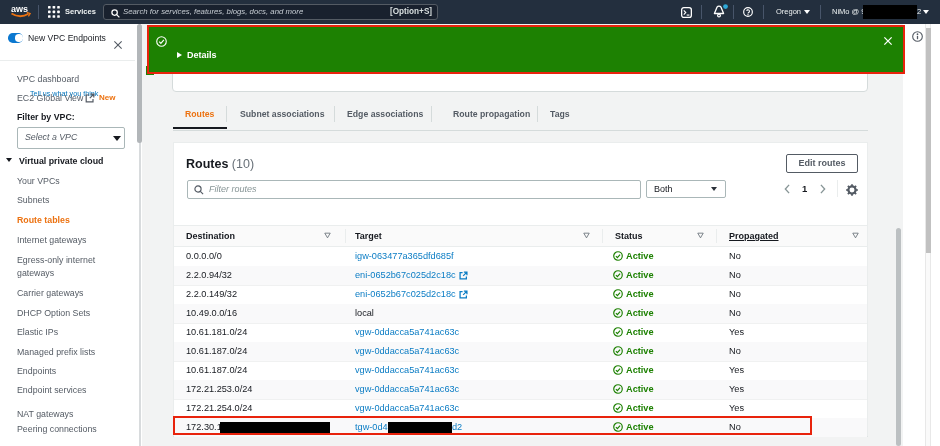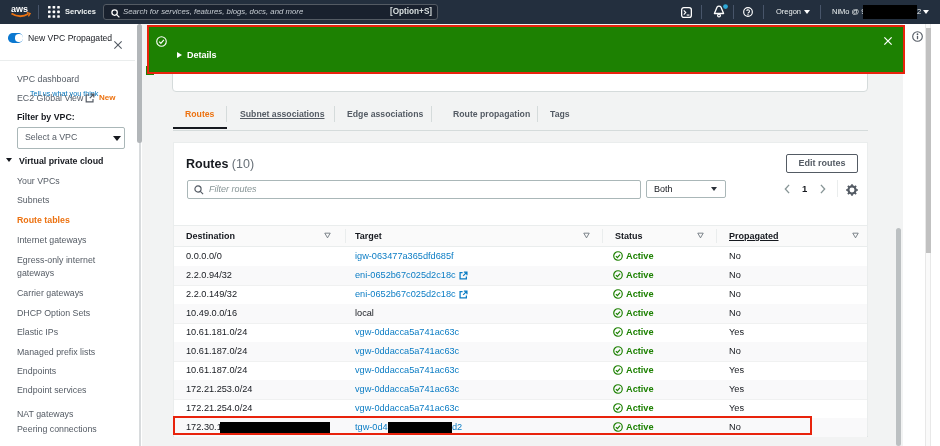--- a/index.html
+++ b/index.html
@@ -83,36 +83,36 @@
   <div class="abs" style="left:862.5px; top:5px; width:54.5px; height:14px; background:#000;"></div>
   <div class="navtxt" style="left:917px;">2</div>
   <div class="abs" style="left:923px; top:9.5px; width:0; height:0; border-left:3.5px solid transparent; border-right:3.5px solid transparent; border-top:4.5px solid #fff;"></div>
 </div>
 
 <div id="main"></div>
 
 <div id="sidebar">
   <div class="abs" style="left:7.5px; top:9px; width:15.5px; height:9.5px; border-radius:4.75px; background:#0b78d0;"></div>
   <div class="abs" style="left:15.3px; top:10px; width:7.5px; height:7.5px; border-radius:50%; background:#fff;"></div>
-  <div class="abs" style="left:28px; top:8px; height:12px; line-height:12px; font-size:8.6px; color:#16191f; white-space:nowrap;">New VPC Propagated</div>
+  <div class="abs" style="left:28px; top:8px; height:12px; line-height:12px; font-size:8.6px; color:#16191f; white-space:nowrap;">New VPC Endpoints</div>
   <svg class="abs" style="left:113px; top:16px;" width="10" height="10" viewBox="0 0 11 11">
     <path d="M1.5 1.5 L9.5 9.5 M9.5 1.5 L1.5 9.5" stroke="#545b64" stroke-width="1.2"></path>
   </svg>
   <div class="abs" style="left:30px; top:21px; height:9px; line-height:9px; font-size:7.2px; color:#0073bb; white-space:nowrap;margin-top:44px;">Tell us what you think</div>
   <div class="abs" style="left:0; top:36px; width:136px; height:1px; background:#eaeded;"></div>
   <div class="side-item" style="top:49px;">VPC dashboard</div>
   <div class="side-item" style="top:68px;">EC2 Global View</div>
   <svg class="abs" style="left:85px; top:69px;" width="10" height="10" viewBox="0 0 10 10">
     <path d="M4 2 H1.2 V8.8 H8 V6" stroke="#545b64" stroke-width="1.2" fill="none"></path>
     <path d="M5.5 1.2 H8.8 V4.5 M8.8 1.2 L4.8 5.2" stroke="#545b64" stroke-width="1.2" fill="none"></path>
   </svg>
   <div class="abs" style="left:99px; top:68px; height:12px; line-height:12px; font-size:8px; font-weight:bold; color:#ec7211;">New</div>
   <div class="side-item" style="top:87px; font-weight:bold; color:#16191f;">Filter by VPC:</div>
   <div class="abs" style="left:17px; top:103px; width:108px; height:21.5px; background:#fff; border:1px solid #aab7b8; border-radius:2px;">
-    <div class="abs" style="left:7px; top:0; height:19.5px; line-height:19.5px; font-size:8.8px; color:#545b64;">Select a VPC</div>
+    <div class="abs" style="left:7px; top:0; height:19.5px; line-height:19.5px; font-size:8.8px; font-style:italic; color:#545b64;">Select a VPC</div>
     <div class="abs" style="left:95px; top:7.5px; width:0; height:0; border-left:4px solid transparent; border-right:4px solid transparent; border-top:5px solid #16191f;"></div>
   </div>
   <div class="abs" style="left:6px; top:134px; width:0; height:0; border-left:3.5px solid transparent; border-right:3.5px solid transparent; border-top:4.5px solid #16191f;"></div>
   <div class="side-item" style="left:19px; top:131px; font-weight:bold; color:#16191f;">Virtual private cloud</div>
   <div class="side-item" style="top:151px;">Your VPCs</div>
   <div class="side-item" style="top:170px;">Subnets</div>
   <div class="side-item" style="top:190px; font-weight:bold; color:#ec7211;">Route tables</div>
   <div class="side-item" style="top:210px;">Internet gateways</div>
   <div class="side-item" style="top:230px;">Egress-only internet</div>
   <div class="side-item" style="top:243px;">gateways</div>
@@ -140,21 +140,21 @@
   <div class="abs" style="left:38px; top:23px; height:11px; line-height:11px; font-size:9px; font-weight:bold; color:#fff;">Details</div>
   <svg class="abs" style="left:734px; top:9px;" width="10" height="10" viewBox="0 0 11 11">
     <path d="M1.5 1.5 L9.5 9.5 M9.5 1.5 L1.5 9.5" stroke="#fff" stroke-width="1.4"></path>
   </svg>
 </div>
 
 <div id="sliver"></div>
 
 <div class="tab" style="left:185px; color:#ec7211;">Routes</div>
 <div class="tabdiv" style="left:226px;"></div>
-<div class="tab" style="left:240px;text-decoration:underline;">Subnet associations</div>
+<div class="tab" style="left:240px;">Subnet associations</div>
 <div class="tabdiv" style="left:334px;"></div>
 <div class="tab" style="left:347px;">Edge associations</div>
 <div class="tabdiv" style="left:431px;"></div>
 <div class="tab" style="left:445px;margin-left:8px;">Route propagation</div>
 <div class="tabdiv" style="left:537px;"></div>
 <div class="tab" style="left:550px;">Tags</div>
 <div class="abs" style="left:173px; top:130px; width:695px; height:1px; background:#d5dbdb;"></div>
 <div class="abs" style="left:173px; top:126.5px; width:54px; height:2.5px; background:#16191f;"></div>
 
 <div id="card"></div>

